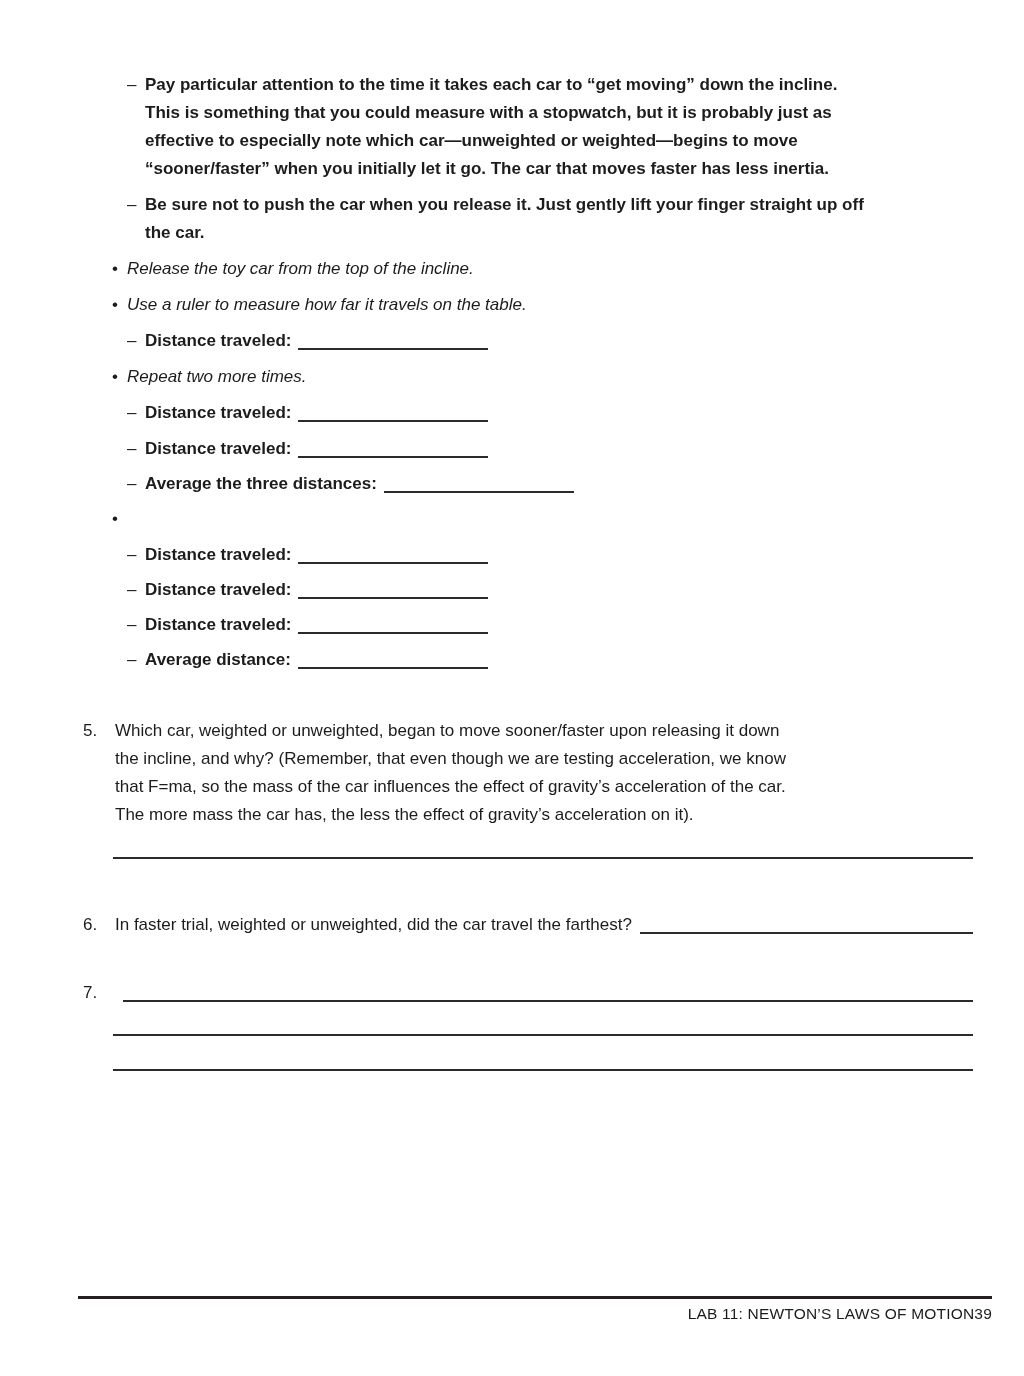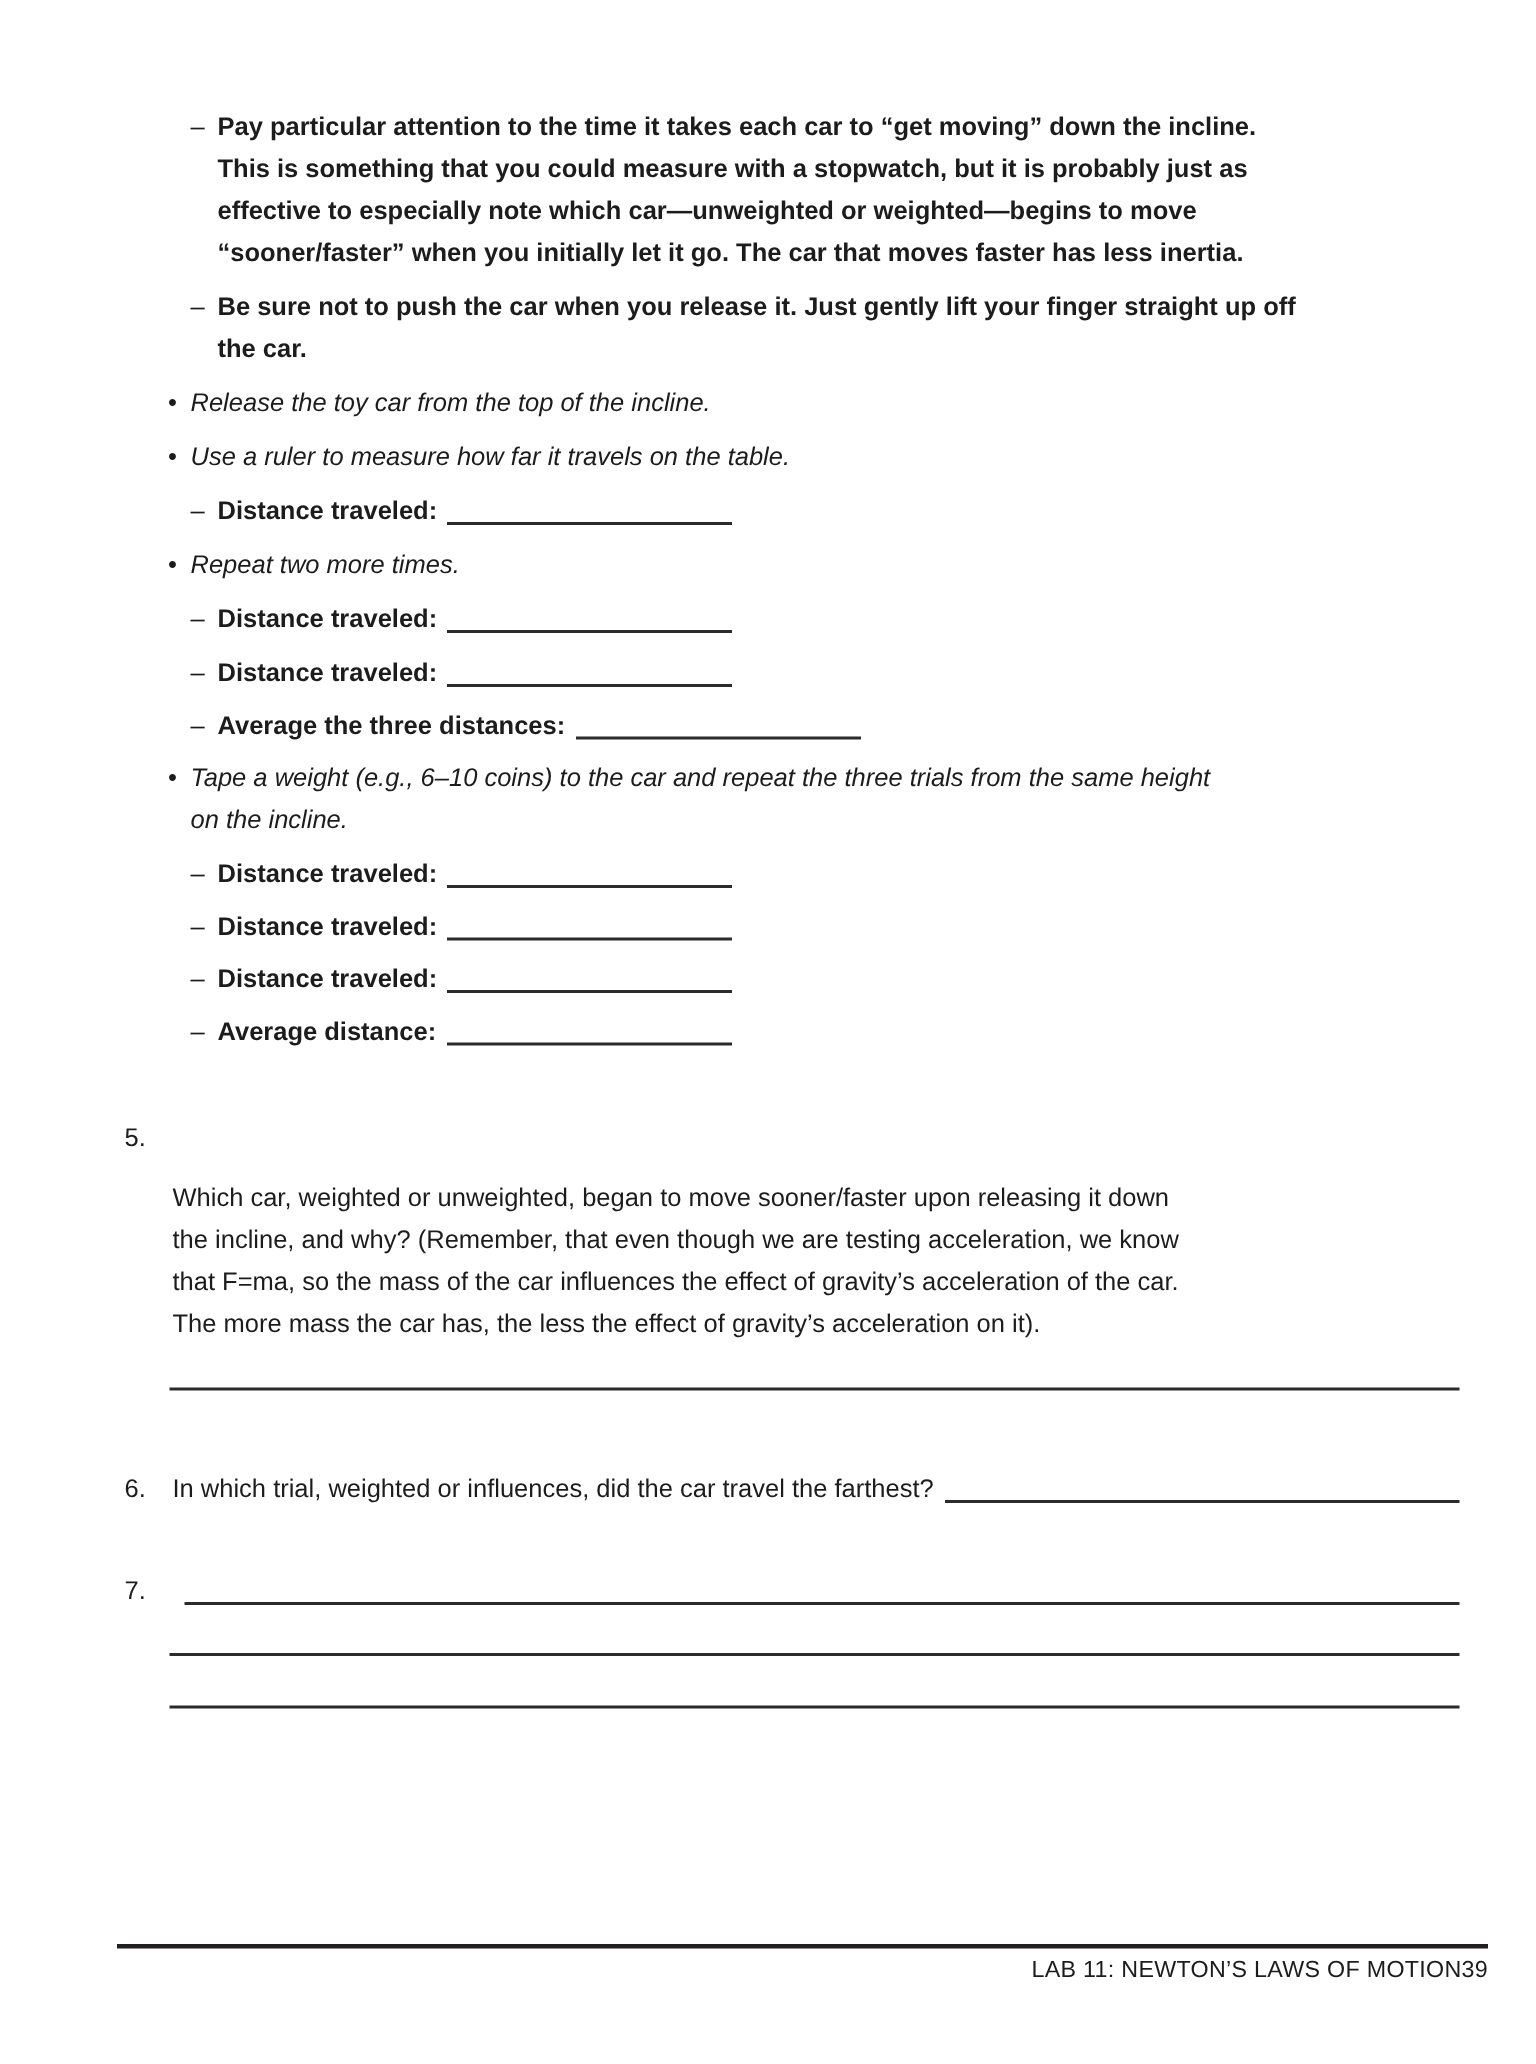--- a/index.html
+++ b/index.html
@@ -20,21 +20,21 @@
   .dash-item   { margin-left: 127px; }
   .dash-item .marker { width: 18px; }
   .dash-item .itext  { max-width: 828px; font-weight: bold; }
 
   .bullet-item { margin-left: 112px; }
   .bullet-item .marker { width: 15px; }
   .bullet-item .itext  { max-width: 846px; font-style: italic; }
 
   .q-item { margin-left: 83px; }
   .q-item .marker { width: 32px; }
-  .q-item .itext  { max-width: 858px; margin-top: 40px; }
+  .q-item .itext  { max-width: 858px; }
   .q-item .qbody  { display: flex; width: 858px; }
 
   .mt8  { margin-top: 8px; }
   .mt7  { margin-top: 7px; }
 
   .blank {
     display: inline-block;
     width: 190px; height: 18px;
     border-bottom: 2px solid #2b2b2b;
     margin-left: 7px;
@@ -124,22 +124,20 @@
       <div class="itext"><span>Distance traveled:</span><span class="blank"></span></div>
     </div>
 
     <div class="item dash-item mt7">
       <span class="marker">–</span>
       <div class="itext"><span>Average the three distances:</span><span class="blank"></span></div>
     </div>
 
     <div class="item bullet-item mt7">
       <span class="marker">•</span>
-      <div class="itext">Tape a weight (e.g., 6–10 coins) to the car and repeat the three trials from the same height
-on the incline.</div>
     </div>
 
     <div class="item dash-item mt8">
       <span class="marker">–</span>
       <div class="itext"><span>Distance traveled:</span><span class="blank"></span></div>
     </div>
 
     <div class="item dash-item mt7">
       <span class="marker">–</span>
       <div class="itext"><span>Distance traveled:</span><span class="blank"></span></div>
@@ -161,21 +159,21 @@
 the incline, and why? (Remember, that even though we are testing acceleration, we know
 that F=ma, so the mass of the car influences the effect of gravity’s acceleration of the car.
 The more mass the car has, the less the effect of gravity’s acceleration on it).</div>
     </div>
 
     <div class="answer-line al-q5"></div>
 
     <div class="item q-item q6">
       <span class="marker">6.</span>
       <div class="qbody">
-          <span>In which trial, weighted or influences, did the car travel the farthest?</span>
+          <span>In faster trial, weighted or unweighted, did the car travel the farthest?</span>
           <span class="blank-flex"></span>
         </div>
     </div>
 
     <div class="item q-item q7">
       <span class="marker">7.</span>
       <div class="qbody">
           <span class="blank-flex"></span>
         </div>
     </div>

